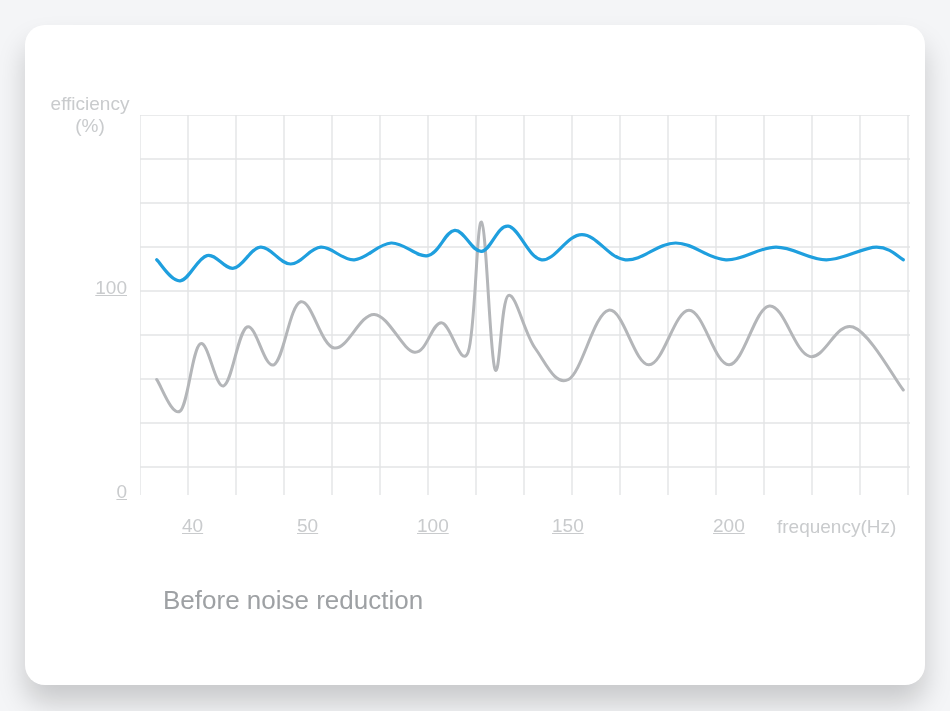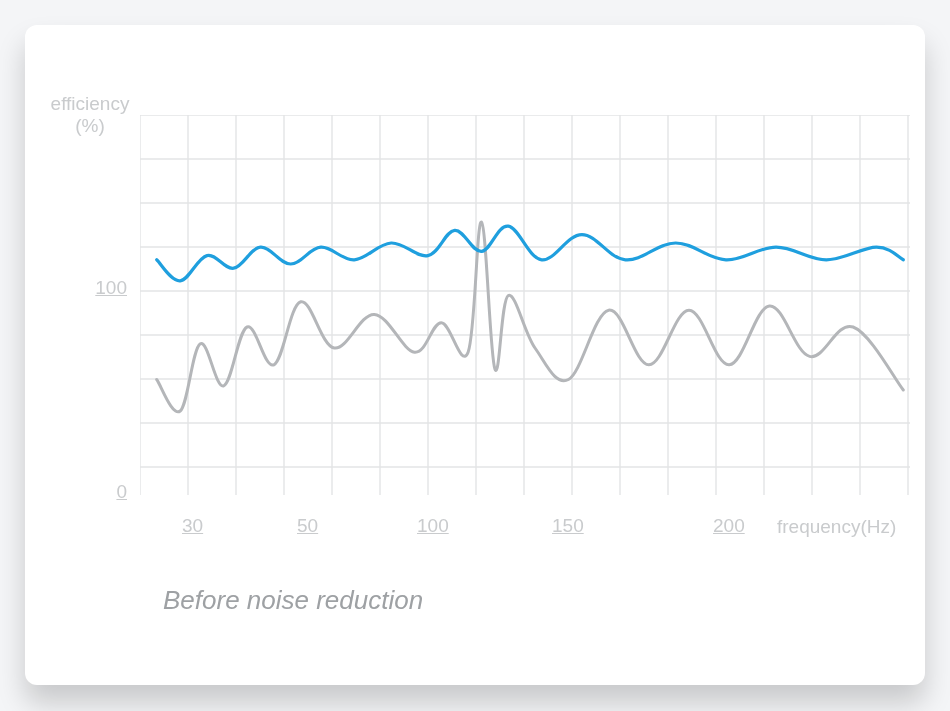--- a/index.html
+++ b/index.html
@@ -11,21 +11,21 @@
     font-family: "Helvetica Neue", Arial, sans-serif;
     -webkit-font-smoothing: antialiased;
   }
   .card {
     position: absolute;
     left: 25px;
     top: 25px;
     width: 900px;
     height: 660px;
     background: #ffffff;
-    border-radius: 12px;
+    border-radius: 20px;
     box-shadow: 0 18px 28px rgba(0,0,0,0.18);
   }
   .ylabel {
     position: absolute;
     color: #c9cbcd;
     font-size: 19px;
     text-align: center;
     line-height: 1.15;
   }
   .ytick, .xtick {
@@ -36,21 +36,20 @@
   }
   .ytick { text-align: right; width: 60px; }
   .xlabel {
     position: absolute;
     color: #c9cbcd;
     font-size: 19px;
   }
   .legend {
     position: absolute;
     font-size: 26px;
-    font-style: italic;
   }
   .legend-before { color: #9ea1a4; }
   .legend-after  { color: #1f9fde; }
   svg { position: absolute; }
   .grid line { stroke: #e3e4e6; stroke-width: 1.4; }
   .series-before { fill: none; stroke: #b4b6b9; stroke-width: 3; stroke-linecap: round; stroke-linejoin: round; }
   .series-after  { fill: none; stroke: #1f9fde; stroke-width: 3.2; stroke-linecap: round; stroke-linejoin: round; }
 </style>
 </head>
 <body>
@@ -93,21 +92,21 @@
       <line x1="576" y1="0" x2="576" y2="380"></line>
       <line x1="624" y1="0" x2="624" y2="380"></line>
       <line x1="672" y1="0" x2="672" y2="380"></line>
       <line x1="720" y1="0" x2="720" y2="380"></line>
       <line x1="768" y1="0" x2="768" y2="380"></line>
     </g>
     <path id="series-before" class="series-before" d="M 16.7 264.5 C 21.0 270.2, 32.3 302.4, 40.2 296.0 C 48.0 289.6, 52.4 233.3, 60.3 228.8 C 68.1 224.3, 75.3 273.8, 83.7 270.8 C 92.1 267.8, 98.1 215.8, 107.1 212.0 C 116.2 208.2, 124.3 254.3, 133.9 249.8 C 143.6 245.3, 149.8 189.8, 160.7 186.8 C 171.5 183.8, 180.9 230.7, 194.2 233.0 C 207.4 235.3, 219.9 198.6, 234.3 199.4 C 248.8 200.2, 262.5 235.7, 274.5 237.2 C 286.6 238.7, 291.7 207.8, 301.3 207.8 C 310.9 207.8, 320.9 255.3, 328.1 237.2 C 335.3 219.1, 336.7 104.0, 341.5 107.0 C 346.3 110.0, 350.0 240.8, 354.9 254.0 C 359.7 267.2, 361.0 184.3, 368.3 180.5 C 375.5 176.7, 384.2 217.9, 395.0 233.0 C 405.9 248.1, 415.3 271.3, 428.5 264.5 C 441.8 257.7, 454.2 197.8, 468.7 195.2 C 483.2 192.6, 494.4 249.8, 508.9 249.8 C 523.3 249.8, 534.6 195.2, 549.0 195.2 C 563.5 195.2, 574.8 250.6, 589.2 249.8 C 603.7 249.0, 614.9 192.5, 629.4 191.0 C 643.9 189.5, 654.5 237.6, 669.6 241.4 C 684.6 245.2, 696.2 206.0, 713.1 212.0 C 730.0 218.0, 754.3 263.7, 763.3 275.0"></path>
     <path id="series-after" class="series-after" d="M 16.7 144.8 C 21.0 148.6, 31.1 166.6, 40.2 165.8 C 49.2 165.0, 57.3 142.9, 67.0 140.6 C 76.6 138.3, 84.1 154.7, 93.7 153.2 C 103.4 151.7, 110.3 133.0, 120.5 132.2 C 130.8 131.4, 139.8 149.0, 150.7 149.0 C 161.5 149.0, 169.3 133.0, 180.8 132.2 C 192.2 131.4, 201.6 145.6, 214.3 144.8 C 226.9 144.0, 237.8 128.8, 251.1 128.0 C 264.3 127.2, 276.5 142.9, 287.9 140.6 C 299.4 138.3, 305.1 116.2, 314.7 115.4 C 324.3 114.6, 331.8 137.2, 341.5 136.4 C 351.1 135.6, 357.4 109.7, 368.3 111.2 C 379.1 112.7, 388.5 143.3, 401.7 144.8 C 415.0 146.3, 426.8 119.6, 441.9 119.6 C 457.0 119.6, 468.6 143.3, 485.4 144.8 C 502.3 146.3, 517.6 128.0, 535.7 128.0 C 553.7 128.0, 567.8 144.0, 585.9 144.8 C 603.9 145.6, 618.0 132.2, 636.1 132.2 C 654.2 132.2, 668.2 144.8, 686.3 144.8 C 704.4 144.8, 722.7 132.2, 736.5 132.2 C 750.4 132.2, 758.5 142.5, 763.3 144.8"></path>
   </svg>
 
-  <div class="xtick" style="left:157px; top:490px;">30</div>
+  <div class="xtick" style="left:157px; top:490px;">40</div>
   <div class="xtick" style="left:260px; top:490px;margin-left:12px;">50</div>
   <div class="xtick" style="left:392px; top:490px;">100</div>
   <div class="xtick" style="left:527px; top:490px;">150</div>
   <div class="xtick" style="left:688px; top:490px;text-align:center;">200</div>
   <div class="xlabel" style="left:752px; top:484px;margin-top:7px;">frequency(Hz)</div>
 
   <div class="legend legend-before" style="left:138px; top:560px;">Before noise reduction</div>
 </div>
 
 </body></html>

